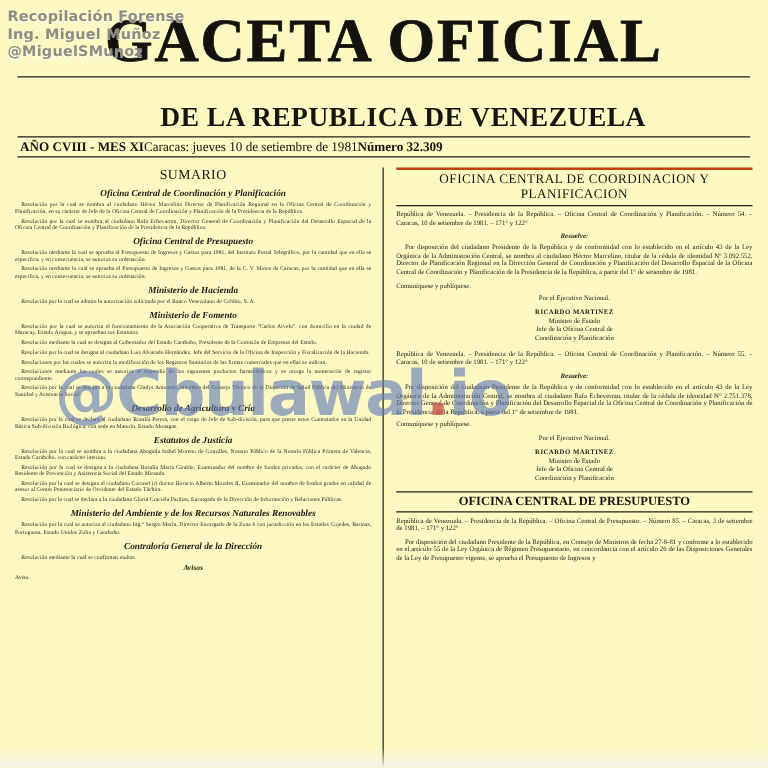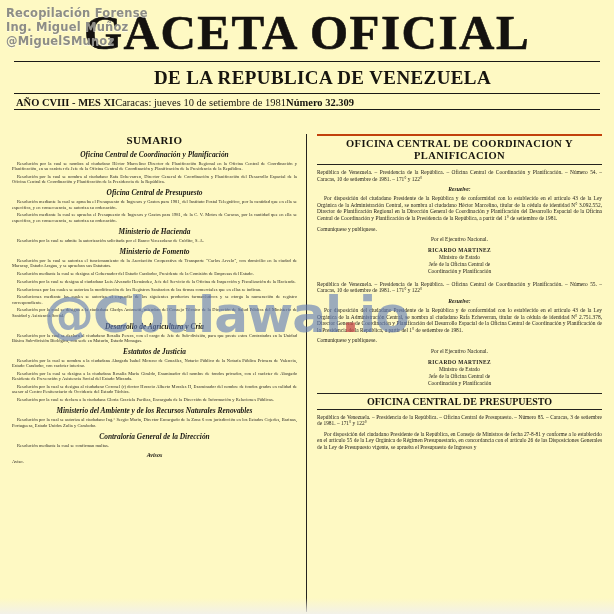--- a/index.html
+++ b/index.html
@@ -67,25 +67,25 @@
     line-height: 50px;
     letter-spacing: 1.5px;
     color: #14120f;
     margin: 0;
     padding: 0 8px;
     -webkit-text-stroke: 0.6px #14120f;
   }
   .gaceta-sub {
     font-family: "Liberation Serif", serif;
     font-weight: bold;
-    font-size: 19px;
+    font-size: 22px;
     line-height: 24px;
     letter-spacing: 0.4px;
     color: #17150f;
-    margin-top: 4px;
+    margin-top: 20px;
     padding-left: 31px;
   }
   .rule {
     height: 1px;
     background: #1b1a16;
     margin: 3px 14px 0 14px;
   }
   .rule.thin {
     height: 1px;
     margin-top: 1px;
@@ -119,21 +119,21 @@
   }
   .col.left {
     padding-right: 9px;
     border-right: 1px solid #26241e;
   }
   .col.right {
     padding-left: 10px;
   }
   .col-head {
     text-align: center;
-    font-weight: bold;
+    font-weight: normal;
     font-size: 11px;
     letter-spacing: 0.4px;
     color: #17150f;
     margin: 0 0 3px 0;
   }
   .col-head.boxed {
     border-top: 2px solid #c2410c;
     border-bottom: 1px solid #25231d;
     padding: 2px 0 2px 0;
     font-size: 10.5px;

